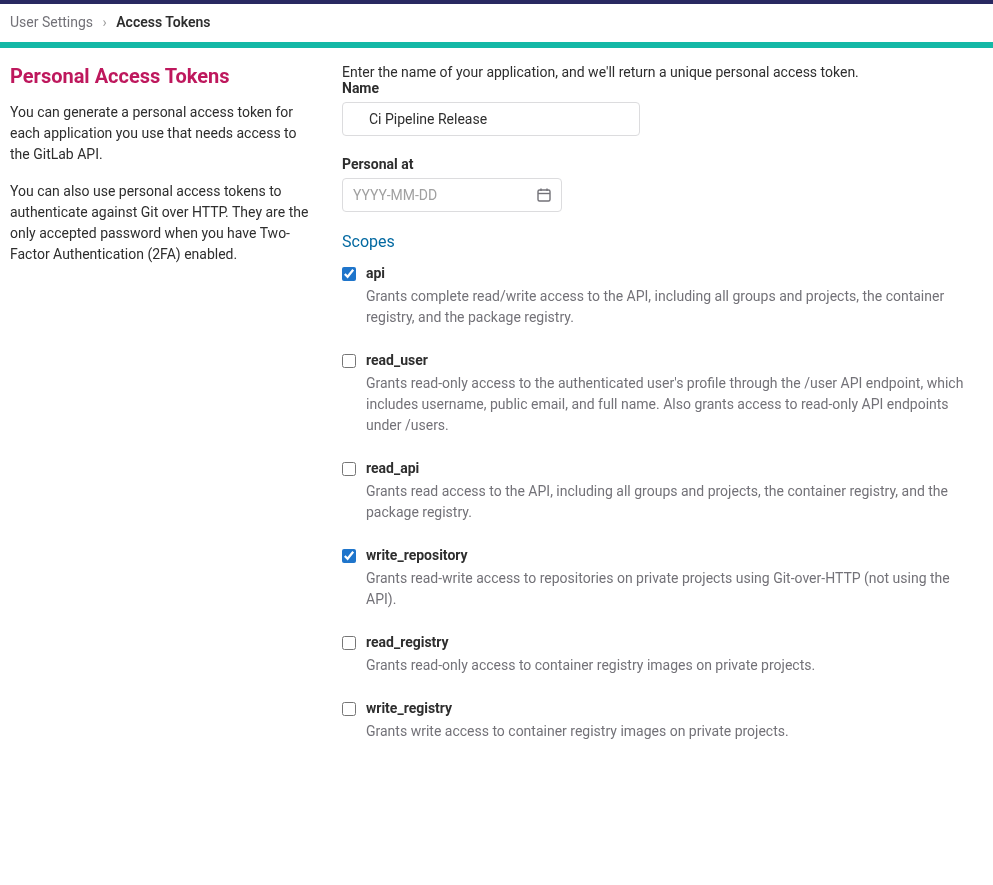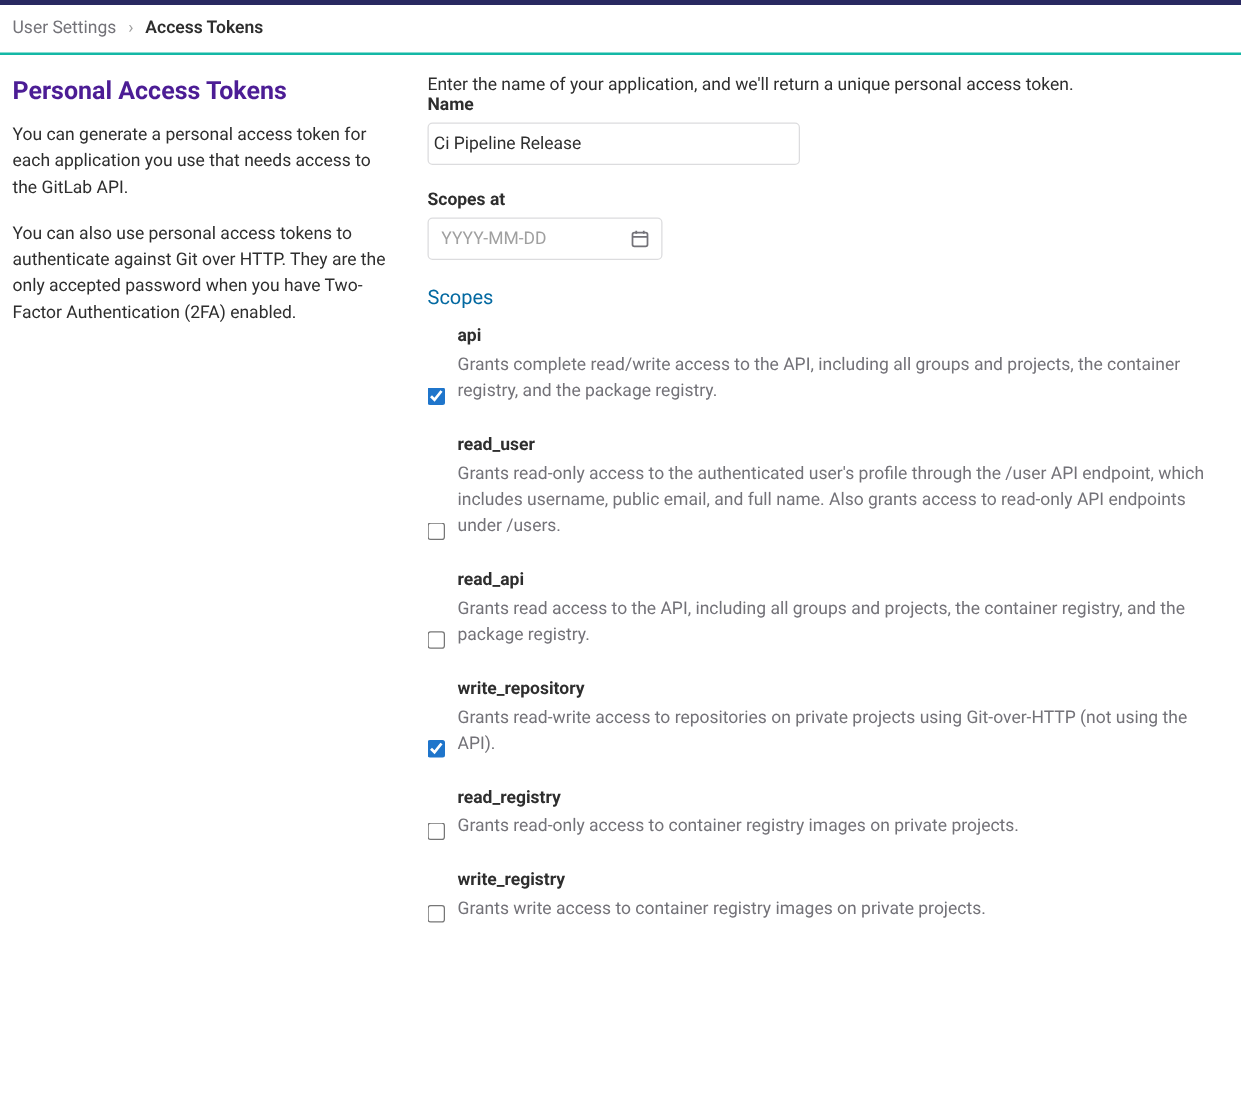--- a/index.html
+++ b/index.html
@@ -9,21 +9,21 @@
       color: #2e2e2e;
       background: #fff;
       width: 993px;
     }
     .top-bar {
       height: 4px;
       background: #292961;
     }
     .breadcrumb {
       padding: 10px 10px 12px 10px;
-      border-bottom: 2px solid #14b8a6;
+      border-bottom: 6px solid #14b8a6;
       font-size: 14px;
       color: #737278;
     }
     .breadcrumb .sep {
       margin: 0 6px;
       color: #a0a0a0;
     }
     .breadcrumb .current {
       color: #2e2e2e;
       font-weight: 600;
@@ -33,21 +33,21 @@
       padding: 16px 10px 20px 10px;
       gap: 30px;
     }
     .left-col {
       width: 302px;
       flex-shrink: 0;
     }
     .left-col h1 {
       font-size: 20px;
       font-weight: 700;
-      color: #4c1d95;
+      color: #be185d;
       margin-bottom: 14px;
     }
     .left-col p {
       font-size: 14px;
       line-height: 1.5;
       color: #2e2e2e;
       margin-bottom: 16px;
     }
     .right-col {
       flex: 1;
@@ -67,30 +67,30 @@
     }
     .form-label {
       display: block;
       font-size: 14px;
       font-weight: 700;
       color: #2e2e2e;
       margin-bottom: 6px;
     }
     .text-input {
       width: 298px;
-      padding: 8px 4px;
+      padding: 8px 26px;
       border: 1px solid #dcdcde;
       border-radius: 4px;
       font-size: 14px;
       color: #2e2e2e;
       font-family: inherit;
     }
     .date-input-wrap {
       position: relative;
-      width: 188px;
+      width: 220px;
     }
     .date-input {
       width: 100%;
       padding: 8px 34px 8px 10px;
       border: 1px solid #dcdcde;
       border-radius: 4px;
       font-size: 14px;
       color: #2e2e2e;
       font-family: inherit;
     }
@@ -106,21 +106,21 @@
       pointer-events: none;
     }
     .scopes-label {
       font-size: 16px;
       font-weight: 400;
       color: #0369a1;
       margin-bottom: 12px;
     }
     .scope-item {
       display: flex;
-      align-items: flex-end;
+      align-items: flex-start;
       margin-bottom: 22px;
     }
     .scope-check {
       width: 14px;
       height: 14px;
       margin-top: 4px;
       margin-right: 10px;
       flex-shrink: 0;
       accent-color: #1f75cb;
     }
@@ -158,21 +158,21 @@
 
   <div class="right-col">
     <div class="form-sub">Enter the name of your application, and we'll return a unique personal access token.</div>
 
     <div class="form-group">
       <label class="form-label">Name</label>
       <input type="text" class="text-input" value="Ci Pipeline Release" style="">
     </div>
 
     <div class="form-group">
-      <label class="form-label">Scopes at</label>
+      <label class="form-label">Personal at</label>
       <div class="date-input-wrap">
         <input type="text" class="date-input" placeholder="YYYY-MM-DD" style="">
         <svg class="cal-icon" viewBox="0 0 16 16" fill="none" stroke="currentColor" stroke-width="1.4">
           <rect x="2" y="3" width="12" height="11" rx="1.5"></rect>
           <line x1="2" y1="6.5" x2="14" y2="6.5"></line>
           <line x1="5" y1="1.5" x2="5" y2="4"></line>
           <line x1="11" y1="1.5" x2="11" y2="4"></line>
         </svg>
       </div>
     </div>

